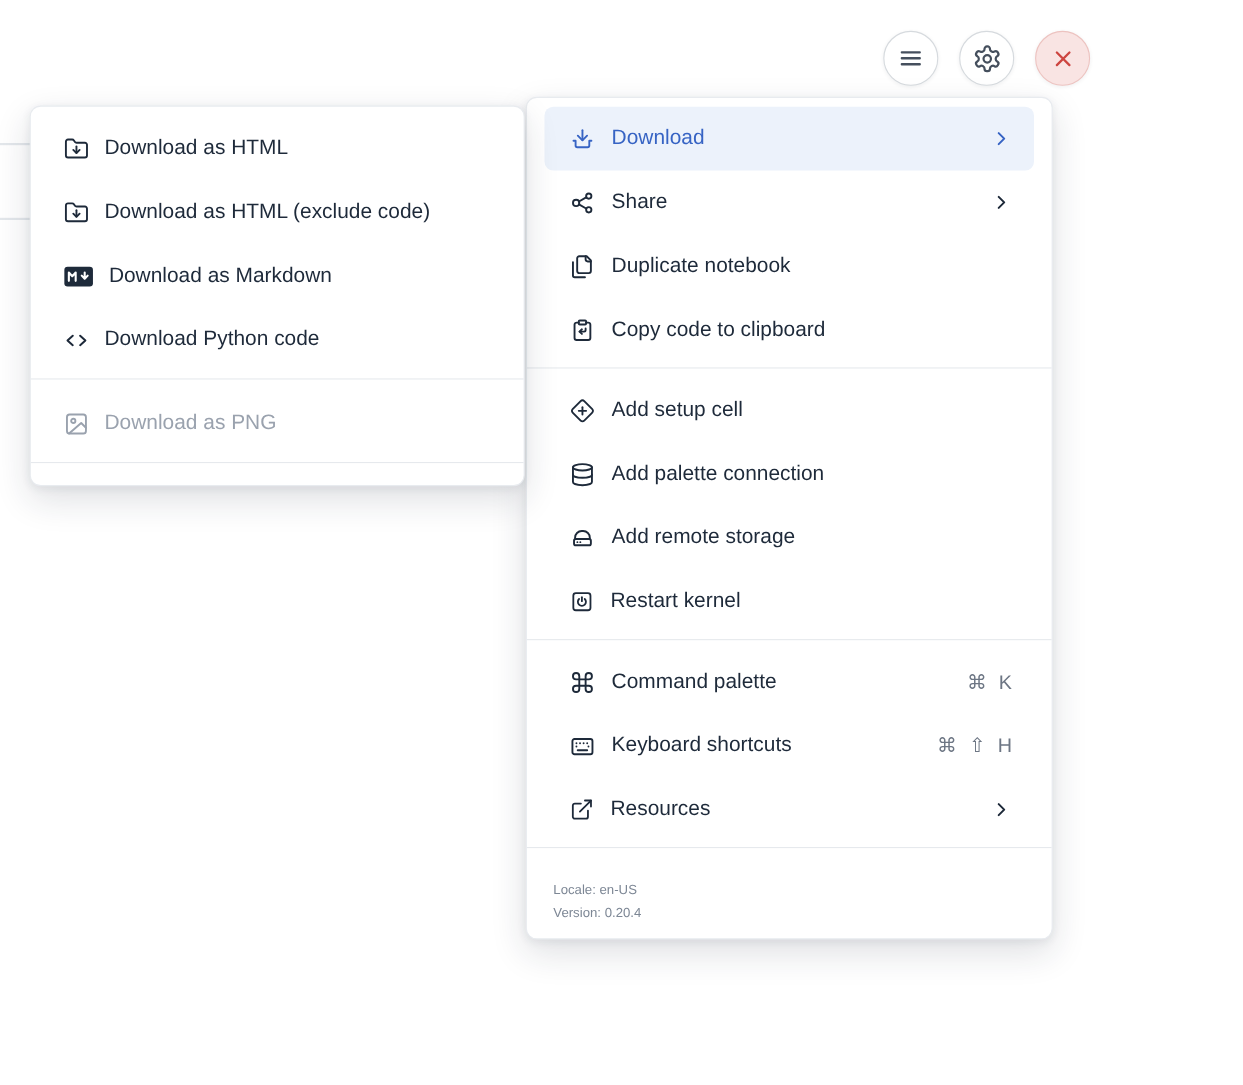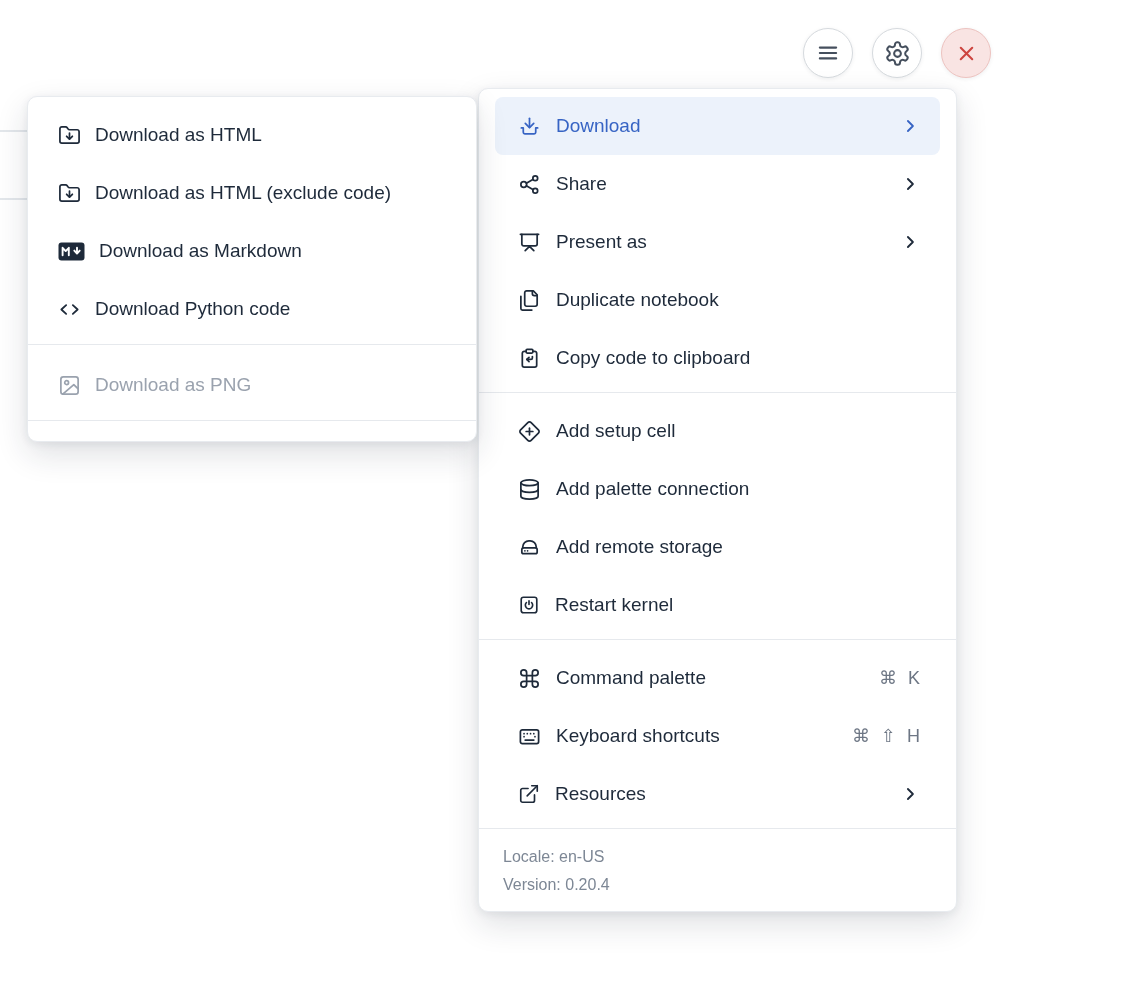--- a/index.html
+++ b/index.html
@@ -48,22 +48,22 @@
   .chev{margin-left:auto;display:flex;flex:none;}
   .shortcut{
     margin-left:auto;display:flex;gap:11px;align-items:center;
     color:#6d7684;font-size:18px;flex:none;
   }
 
   .sep{height:1px;background:#e6e9ed;margin:5px 0 9px;}
   .submenu .sep{margin:6px -6px 11px;}
 
   .footer{
-    border-top:1px solid #e6e9ed;margin-top:5px;padding:14px 24px 11px;
-    color:#7d8795;font-size:16px;
+    border-top:1px solid #e6e9ed;margin-top:5px;padding:28px 24px 11px;
+    color:#7d8795;font-size:12px;
   }
   .footer div{line-height:1.78;}
 
   svg{display:block;}
 </style>
 </head>
 <body>
 
 <div class="screen">
 
@@ -168,35 +168,20 @@
     <div class="row">
       <span class="icon">
         <svg width="23" height="23" viewBox="0 0 24 24" fill="none" stroke="currentColor" stroke-width="1.8" stroke-linecap="round" stroke-linejoin="round">
             <circle cx="6" cy="12" r="3"></circle>
             <circle cx="18" cy="5.5" r="2.5"></circle>
             <circle cx="18" cy="18.5" r="2.5"></circle>
             <path d="m8.7 10.6 6.8-3.9M8.7 13.4l6.8 3.9"></path>
           </svg>
       </span>
       <span class="label">Share</span>
-      <span class="chev">
-        <svg width="20" height="20" viewBox="0 0 24 24" fill="none" stroke="currentColor" stroke-width="2.2" stroke-linecap="round" stroke-linejoin="round">
-            <path d="m9.5 6 6 6-6 6"></path>
-          </svg>
-      </span>
-    </div>
-    <div class="row">
-      <span class="icon">
-        <svg width="23" height="23" viewBox="0 0 24 24" fill="none" stroke="currentColor" stroke-width="1.8" stroke-linecap="round" stroke-linejoin="round">
-            <path d="M2.5 3.5h19"></path>
-            <path d="M20 3.5v10a2 2 0 0 1-2 2H6a2 2 0 0 1-2-2v-10"></path>
-            <path d="m7.5 20.5 4.5-4.5 4.5 4.5"></path>
-          </svg>
-      </span>
-      <span class="label">Present as</span>
       <span class="chev">
         <svg width="20" height="20" viewBox="0 0 24 24" fill="none" stroke="currentColor" stroke-width="2.2" stroke-linecap="round" stroke-linejoin="round">
             <path d="m9.5 6 6 6-6 6"></path>
           </svg>
       </span>
     </div>
     <div class="row">
       <span class="icon">
         <svg width="23" height="23" viewBox="0 0 24 24" fill="none" stroke="currentColor" stroke-width="1.8" stroke-linecap="round" stroke-linejoin="round">
             <path d="M20 7h-3a2 2 0 0 1-2-2V2"></path>

